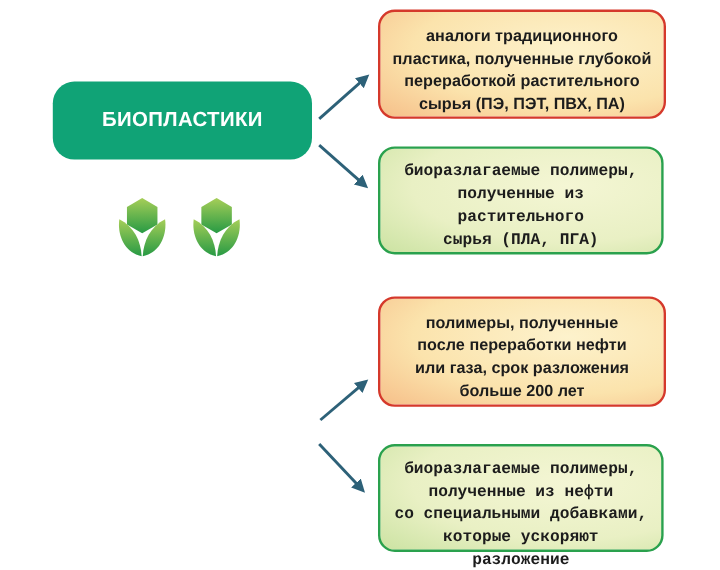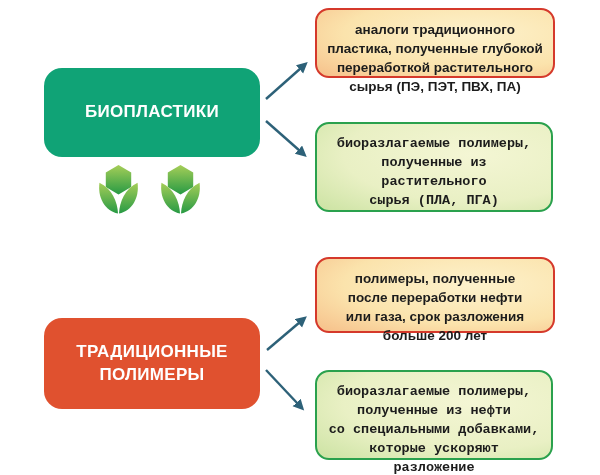--- a/index.html
+++ b/index.html
@@ -27,21 +27,21 @@
     text-align: center;
     color: #ffffff;
     font-weight: bold;
     font-size: 17px;
     line-height: 1.3;
     letter-spacing: 0.3px;
     white-space: pre-line;
   }
   .root-bioplastics {
     top: 68px;
-    height: 89px;
+    height: 65px;
     background: #10a376;
   }
   .root-traditional {
     top: 318px;
     height: 91px;
     background: #e0512f;
   }
   
   .branch-box {
     position: absolute;
@@ -64,23 +64,23 @@
     border-color: #d5392b;
     background: radial-gradient(ellipse 130% 130% at 66% 36%,
       #fdf2cc 0%, #fbe3ac 42%, #f6c08a 70%, #f2a069 100%);
   }
   .branch-green {
     border-color: #2aa14d;
     background: radial-gradient(ellipse 130% 130% at 66% 36%,
       #f4f6d4 0%, #e9f0c4 42%, #cce3a3 70%, #abd281 100%);
     font-family: Liberation Mono, monospace;
   }
-  .branch-1 { top: 8px;   height: 70px; }
+  .branch-1 { top: 8px;   height: 91px; }
   .branch-2 { top: 122px; height: 90px; width: 238px; }
-  .branch-3 { top: 257px; height: 76px; }
+  .branch-3 { top: 247px; height: 92px; }
   .branch-4 { top: 370px; height: 90px; width: 238px; }
   
   .plant-icons {
     position: absolute;
     left: 97px;
     top: 163px;
     display: flex;
     gap: 19px;
   }
   
@@ -118,24 +118,20 @@
           <stop offset="0" stop-color="#a6ce58"></stop>
           <stop offset="1" stop-color="#279a44"></stop>
         </linearGradient>
       </defs>
       <polygon points="22,2 35,9.5 35,24.5 22,32 9,24.5 9,9.5" fill="url(#plantGrad2)"></polygon>
       <path d="M2.5 20 C 0.5 35, 8 49, 21.5 51.5 C 21 39, 15 26, 2.5 20 Z" fill="url(#plantGrad2)"></path>
       <path d="M41.5 20 C 43.5 35, 36 49, 22.5 51.5 C 23 39, 29 26, 41.5 20 Z" fill="url(#plantGrad2)"></path>
     </svg>
   </div>
 
-  <div class="root-node root-traditional">
-    <span>ТРАДИЦИОННЫЕ
-ПОЛИМЕРЫ</span>
-  </div>
 
   <div class="branch-box branch-orange branch-1">
     <span>аналоги традиционного
 пластика, полученные глубокой
 переработкой растительного
 сырья (ПЭ, ПЭТ, ПВХ, ПА)</span>
   </div>
 
   <div class="branch-box branch-green branch-2">
     <span>биоразлагаемые полимеры,

